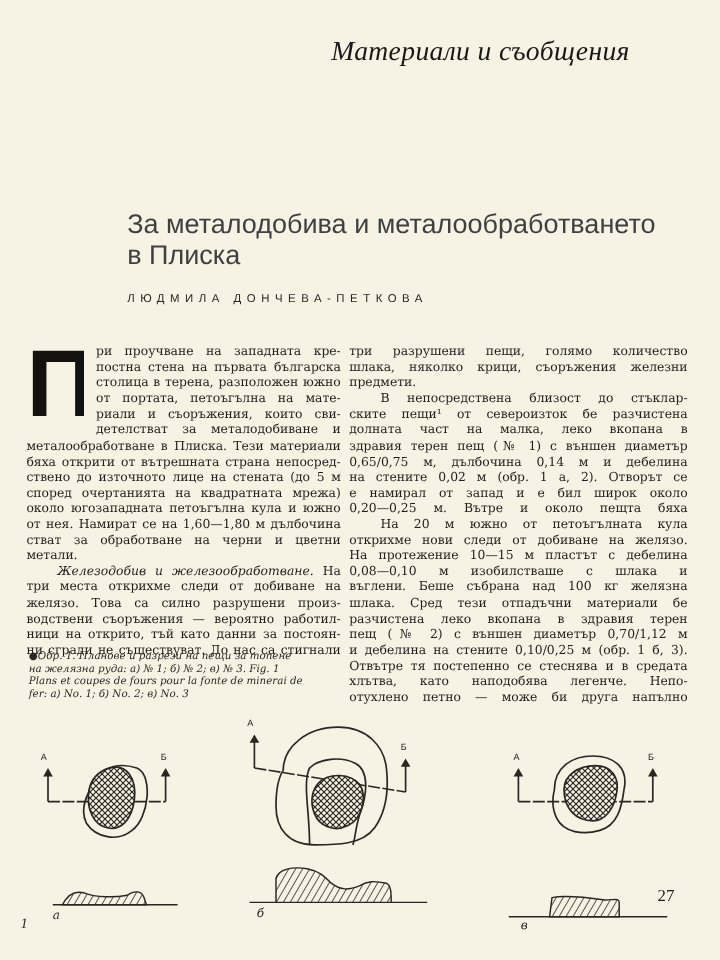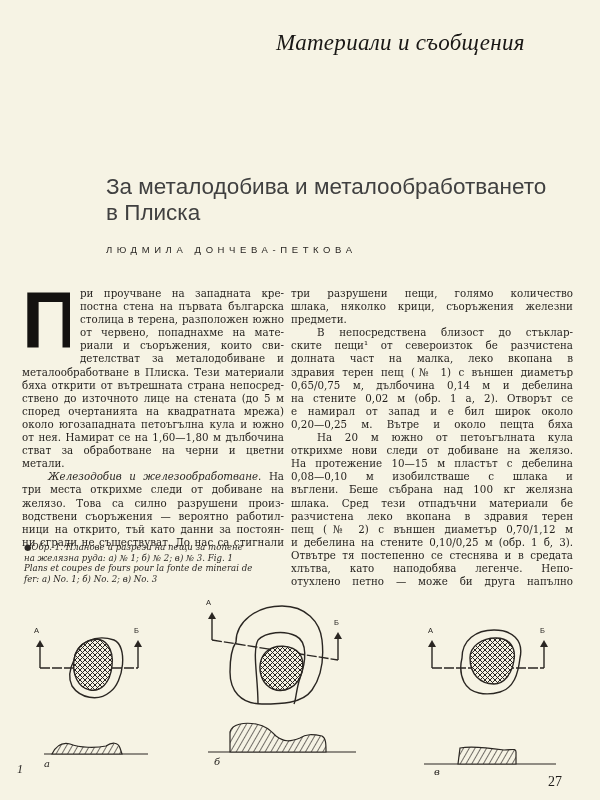--- a/index.html
+++ b/index.html
@@ -57,21 +57,21 @@
   .figure { position: absolute; left: 0; top: 600px; width: 600px; height: 200px; }
   .fig-label {
     position: absolute; font-family: "DejaVu Serif", serif; font-style: italic;
     font-size: 10px; color: #2a2724;
   }
   .ab-label {
     position: absolute; font-family: "Liberation Sans", sans-serif;
     font-size: 7.5px; color: #2a2724;
   }
   .page-number {
-    position: absolute; left: 548px; top: 774px;
+    position: absolute; left: 548px; top: 740px;
     font-family: "Liberation Serif", serif; font-size: 14px; color: #1e1c1a;
   }
   .mark {
     position: absolute; left: 17px; top: 762px;
     font-family: "Liberation Serif", serif; font-style: italic; font-size: 12px; color: #2a2724;
   }
 </style>
 </head>
 <body>
 
@@ -83,21 +83,21 @@
 </div>
 
 <div class="author">ЛЮДМИЛА ДОНЧЕВА-ПЕТКОВА</div>
 
 <div class="col col-left">
   <div class="dropcap-wrap">
     <div class="dropcap">П</div>
     <span class="line pad">ри проучване на западната кре-</span>
     <span class="line pad">постна стена на първата българска</span>
     <span class="line pad">столица в терена, разположен южно</span>
-    <span class="line pad">от червено, попаднахме на мате-</span>
+    <span class="line pad">от портата, петоъгълна на мате-</span>
     <span class="line pad">риали и съоръжения, които сви-</span>
     <span class="line pad">детелстват за металодобиване и</span>
     <span class="line">металообработване в Плиска. Тези материали</span>
     <span class="line">бяха открити от вътрешната страна непосред-</span>
     <span class="line">ствено до източното лице на стената (до 5 м</span>
     <span class="line">според очертанията на квадратната мрежа)</span>
     <span class="line">около югозападната петоъгълна кула и южно</span>
     <span class="line">от нея. Намират се на 1,60—1,80 м дълбочина</span>
     <span class="line">стват за обработване на черни и цветни</span>
     <span class="line last">метали.</span>

